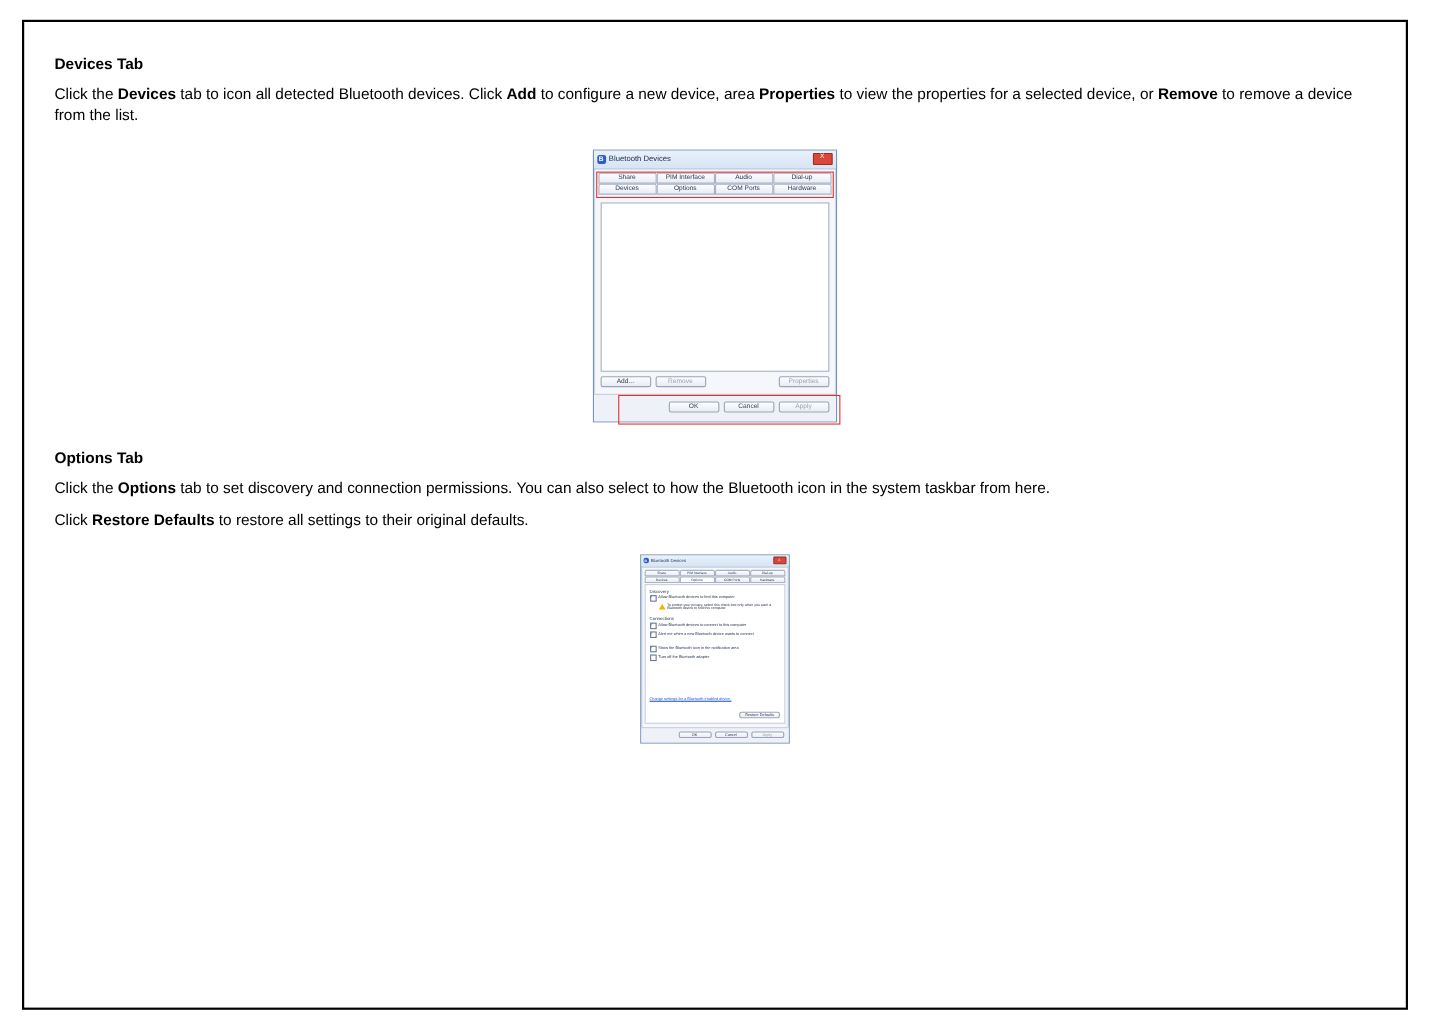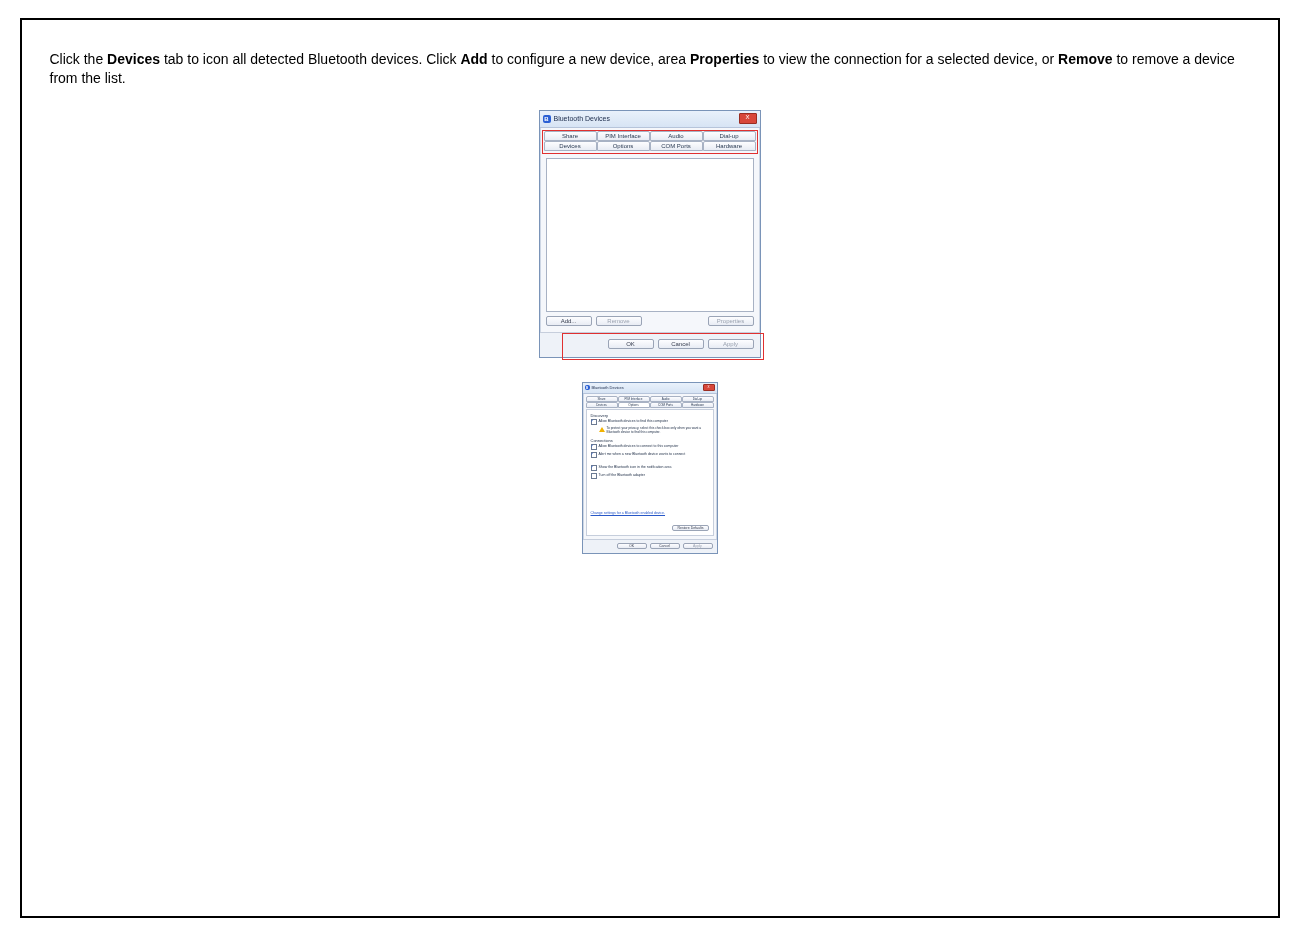--- a/index.html
+++ b/index.html
@@ -223,28 +223,29 @@
     padding: 3px 4px 4px 4px;
     display: flex; justify-content: flex-end; gap: 3px;
     background: #eef2f8;
   }
 </style>
 </head>
 <body>
 
 <div class="page-frame">
 
+  <p class="section-heading">Devices Tab</p>
   <p class="body-paragraph">
     <span>Click the </span>
     <b>Devices</b>
     <span> tab to icon all detected Bluetooth devices. Click </span>
     <b>Add</b>
     <span> to configure a new device, area </span>
     <b>Properties</b>
-    <span> to view the connection for a selected device, or </span>
+    <span> to view the properties for a selected device, or </span>
     <b>Remove</b>
     <span> to remove a device from the list.</span>
   </p>
 
   <div class="figure-row">
     <div class="dlg1">
       <div class="dlg1-titlebar">
         <div class="dlg1-title-left">
           <span class="bt-icon">B</span>
           <span class="dlg1-title">Bluetooth Devices</span>
@@ -280,20 +281,31 @@
 
       <div class="dlg1-footer">
         <div class="red-highlight" style="left:22px; right:-4px; top:0; bottom:-3px;"></div>
         <div class="wbtn">OK</div>
         <div class="wbtn">Cancel</div>
         <div class="wbtn disabled">Apply</div>
       </div>
     </div>
   </div>
 
+  <p class="section-heading">Options Tab</p>
+  <p class="body-paragraph">
+    <span>Click the </span>
+    <b>Options</b>
+    <span> tab to set discovery and connection permissions. You can also select to how the Bluetooth icon in the system taskbar from here.</span>
+  </p>
+  <p class="body-paragraph">
+    <span>Click </span>
+    <b>Restore Defaults</b>
+    <span> to restore all settings to their original defaults.</span>
+  </p>
 
   <div class="figure-row">
     <div class="dlg2">
       <div class="dlg2-titlebar">
         <div class="dlg2-title-left">
           <span class="bt-icon">B</span>
           <span class="dlg2-title">Bluetooth Devices</span>
         </div>
         <div class="dlg2-close">X</div>
       </div>

